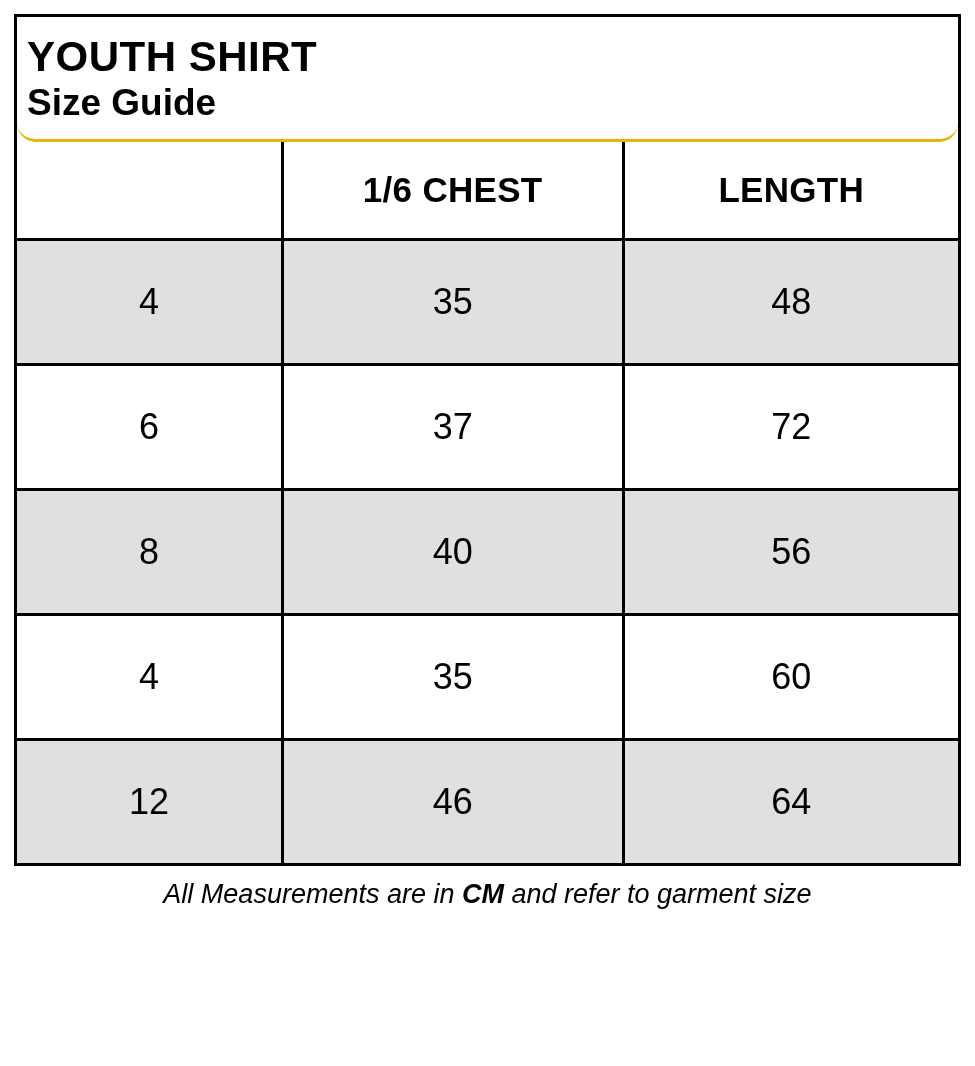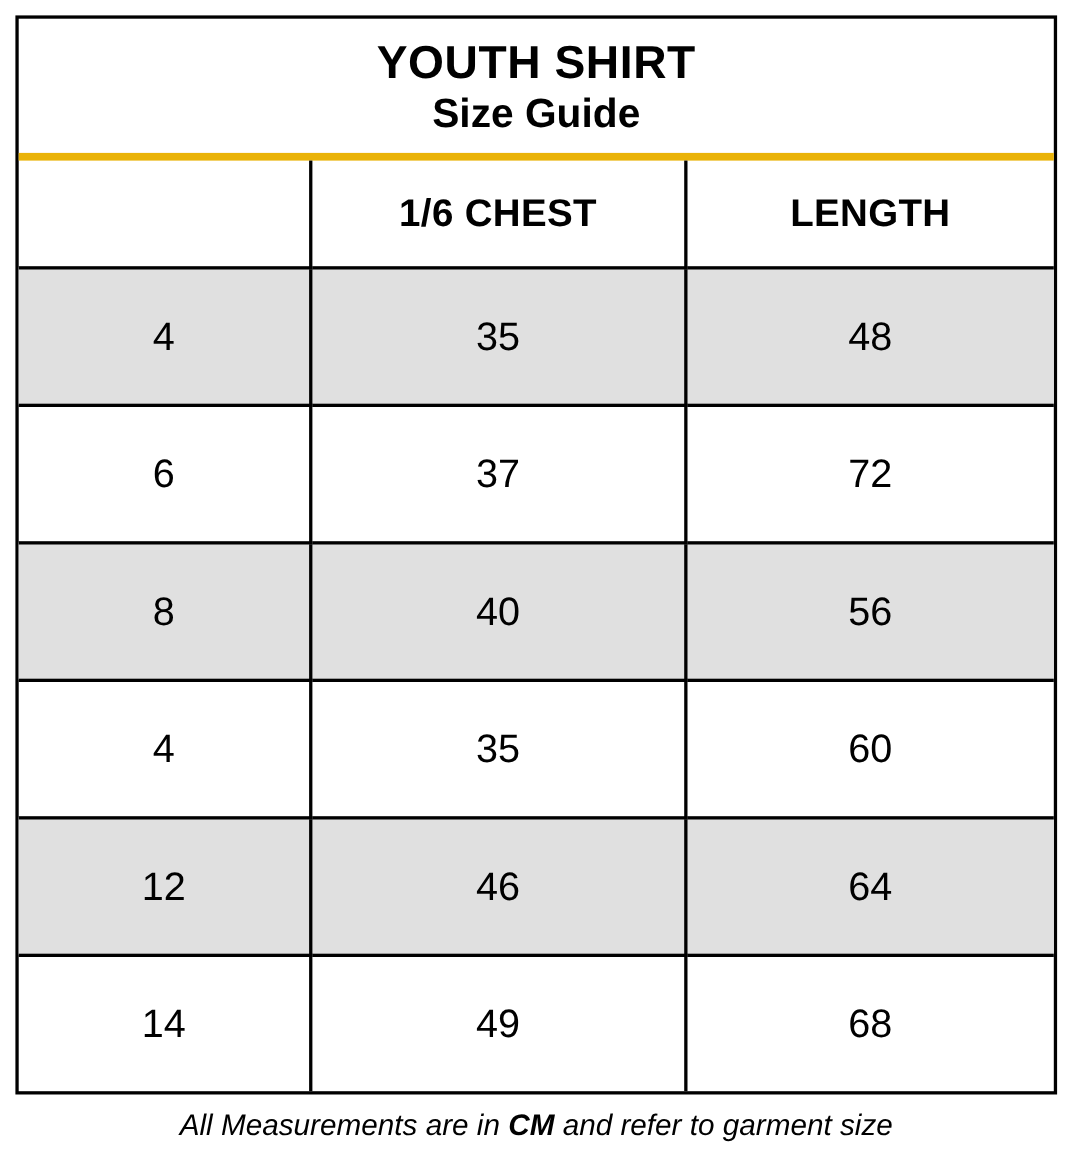--- a/index.html
+++ b/index.html
@@ -20,23 +20,23 @@
     position: relative;
     box-sizing: border-box;
     padding: 14px 14px 0 14px;
   }
   .card {
     border: 3px solid #000000;
     box-sizing: border-box;
     width: 947px;
   }
   .title-block {
-    text-align: center;
     padding: 16px 10px 14px 10px;
-    border-bottom: 7px solid #eab308;
+    border-bottom: 3px solid #eab308;
+    border-radius: 19px;
   }
   .title-main {
     font-size: 42px;
     font-weight: bold;
     letter-spacing: 0.5px;
     line-height: 1.12;
   }
   .title-sub {
     font-size: 37px;
     font-weight: bold;
@@ -138,25 +138,20 @@
         <tr>
           <td>4</td>
           <td>35</td>
           <td>60</td>
         </tr>
         <tr class="shaded">
           <td>12</td>
           <td>46</td>
           <td>64</td>
         </tr>
-        <tr>
-          <td>14</td>
-          <td>49</td>
-          <td>68</td>
-        </tr>
       </tbody>
     </table>
 
   </div>
 
   <div class="footnote">
     <span>All Measurements are in </span><b>CM</b><span> and refer to garment size</span>
   </div>
 
 </div>

